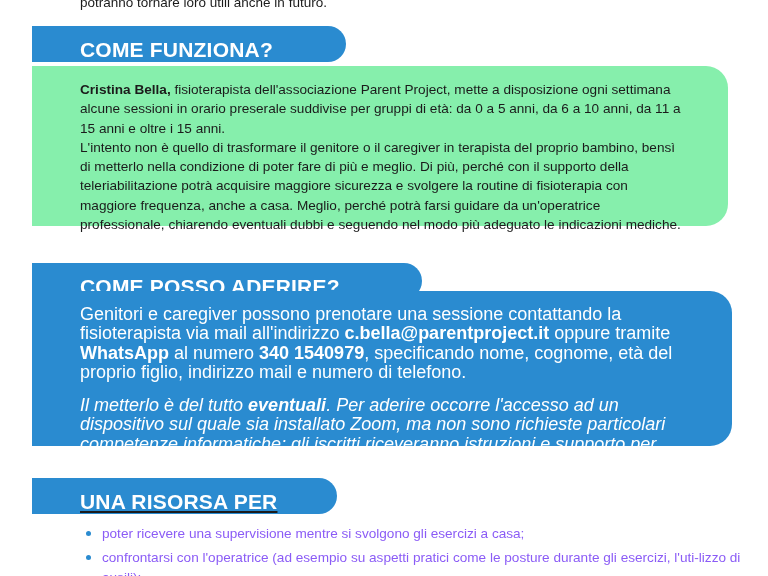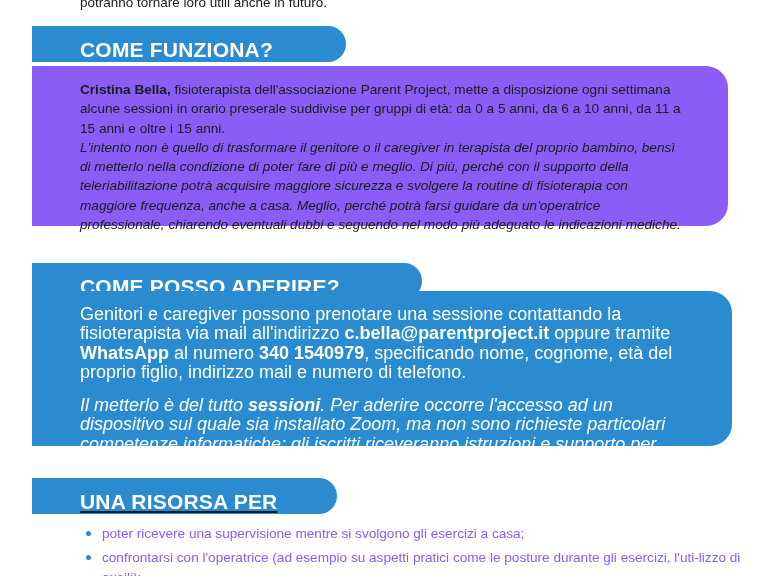--- a/index.html
+++ b/index.html
@@ -51,33 +51,33 @@
     font-size: 21px;
     font-weight: bold;
     letter-spacing: 0.2px;
     white-space: nowrap;
   }
 
   
   .card-light {
     position: absolute;
     left: 0;
-    background: #8b5cf6;
+    background: #86efac;
     border-top-right-radius: 22px;
     border-bottom-right-radius: 22px;
     box-sizing: border-box;
     padding: 14px 44px 14px 48px;
   }
   .card-light p {
     margin: 0;
     font-size: 13.6px;
     line-height: 19.3px;
     color: #1b1b1b;
   }
-  .card-light p + p { margin-top: 0; font-style: italic; }
+  .card-light p + p { margin-top: 0; }
 
   
   .card-blue {
     position: absolute;
     left: 0;
     background: #2a8bd0;
     border-top-right-radius: 22px;
     border-bottom-right-radius: 22px;
     box-sizing: border-box;
     padding: 14px 44px 16px 48px;
@@ -139,21 +139,21 @@
     <p><span class="b">Cristina Bella,</span> <span>fisioterapista dell'associazione Parent Project, mette a disposizione ogni settimana alcune sessioni in orario preserale suddivise per gruppi di età: da 0  a 5 anni, da 6 a 10 anni, da 11 a 15 anni e oltre i 15 anni.</span></p>
     <p>L'intento non è quello di trasformare il genitore o il caregiver in terapista del proprio bambino, bensì di metterlo nella condizione di poter fare di più e meglio. Di più, perché con il supporto della teleriabilitazione potrà acquisire maggiore sicurezza e svolgere la routine di fisioterapia con maggiore frequenza, anche a casa. Meglio, perché potrà farsi guidare da un'operatrice professionale, chiarendo eventuali dubbi e seguendo nel modo più adeguato le indicazioni mediche.</p>
   </div>
 
   <div class="banner" style="top: 263px; width: 390px;">
     <span class="banner-text">COME POSSO ADERIRE?</span>
   </div>
 
   <div class="card-blue" style="top: 291px; width: 700px; height: 155px;">
     <p><span>Genitori e caregiver possono prenotare una sessione contattando la fisioterapista via mail all'indirizzo </span><span class="b">c.bella@parentproject.it</span><span> oppure tramite </span><span class="b">WhatsApp</span><span> al numero </span><span class="b">340 1540979</span><span>, specificando nome, cognome, età del proprio figlio, indirizzo mail e numero di telefono.</span></p>
-    <p class="italic"><span>Il metterlo è del tutto </span><span class="b">sessioni</span><span>. Per aderire occorre l'accesso ad un dispositivo sul quale sia installato Zoom, ma non sono richieste particolari competenze informatiche; gli iscritti riceveranno istruzioni e supporto per favorire la partecipazione alle sessioni online.</span></p>
+    <p class="italic"><span>Il metterlo è del tutto </span><span class="b">eventuali</span><span>. Per aderire occorre l'accesso ad un dispositivo sul quale sia installato Zoom, ma non sono richieste particolari competenze informatiche; gli iscritti riceveranno istruzioni e supporto per favorire la partecipazione alle sessioni online.</span></p>
   </div>
 
   <div class="banner" style="top: 478px; width: 305px; text-decoration: underline;">
     <span class="banner-text">UNA RISORSA PER</span>
   </div>
 
   <ul class="bullets">
     <li>poter ricevere una supervisione mentre si svolgono gli esercizi a casa;</li>
     <li>confrontarsi con l'operatrice (ad esempio su aspetti pratici come le posture durante gli esercizi, l'uti-lizzo di ausili);</li>
   </ul>

